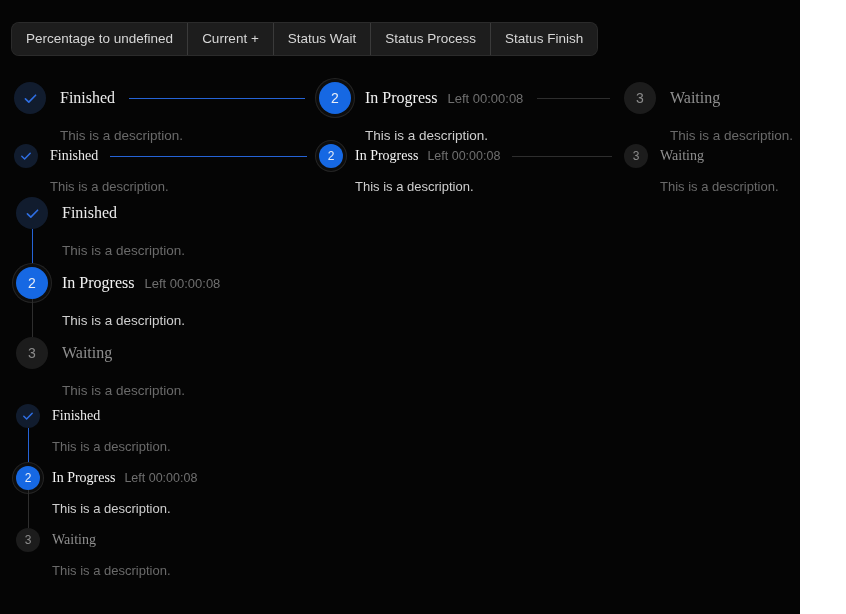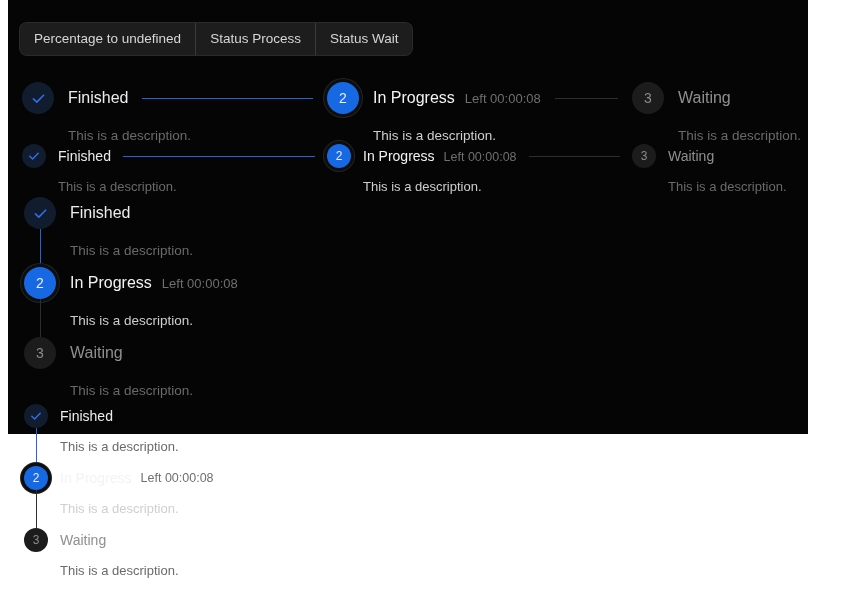--- a/index.html
+++ b/index.html
@@ -17,24 +17,24 @@
   #root {
     position: relative;
     width: 846px;
     height: 614px;
     background: #ffffff;
   }
 
   
   #app-surface {
     position: absolute;
-    left: 8px;
+    left: 0;
     top: 0;
     width: 800px;
-    height: 434px;
+    height: 614px;
     background: #050505;
   }
 
   
   #toolbar {
     position: absolute;
     left: 12px;
     top: 23px;
     height: 32px;
     display: flex;
@@ -100,21 +100,21 @@
   .c-wait {
     background: #1c1c1c;
     color: #8b8b8b;
   }
 
   .titlerow {
     display: flex;
     align-items: baseline;
     white-space: nowrap;
   }
-  .title { line-height: 1; }
+  .title { line-height: 1; font-family: Liberation Serif, serif; }
   .t-finish { color: #ececec; }
   .t-process { color: #f3f3f3; }
   .t-wait { color: #8f8f8f; }
 
   .subtitle {
     color: #6f6f6f;
     white-space: nowrap;
     line-height: 1;
   }
 
@@ -191,22 +191,24 @@
   .check-svg { display: block; }
 </style>
 </head>
 <body>
 
 <div id="root">
   <div id="app-surface">
 
     <div id="toolbar">
       <button class="tb-btn">Percentage to undefined</button>
+      <button class="tb-btn">Current +</button>
+      <button class="tb-btn">Status Wait</button>
       <button class="tb-btn">Status Process</button>
-      <button class="tb-btn">Status Wait</button>
+      <button class="tb-btn">Status Finish</button>
     </div>
 
     <div id="row1" class="steps-h">
 
       <div class="step-h" style="flex:1 1 0;">
         <div class="step-head">
           <div class="circle c-finish">
             <svg class="check-svg" width="17" height="17" viewBox="0 0 16 16" aria-hidden="true">
               <path d="M3.2 8.3 L6.4 11.4 L12.8 4.9" fill="none" stroke="currentColor" stroke-width="1.5" stroke-linecap="round" stroke-linejoin="round"></path>
             </svg>

